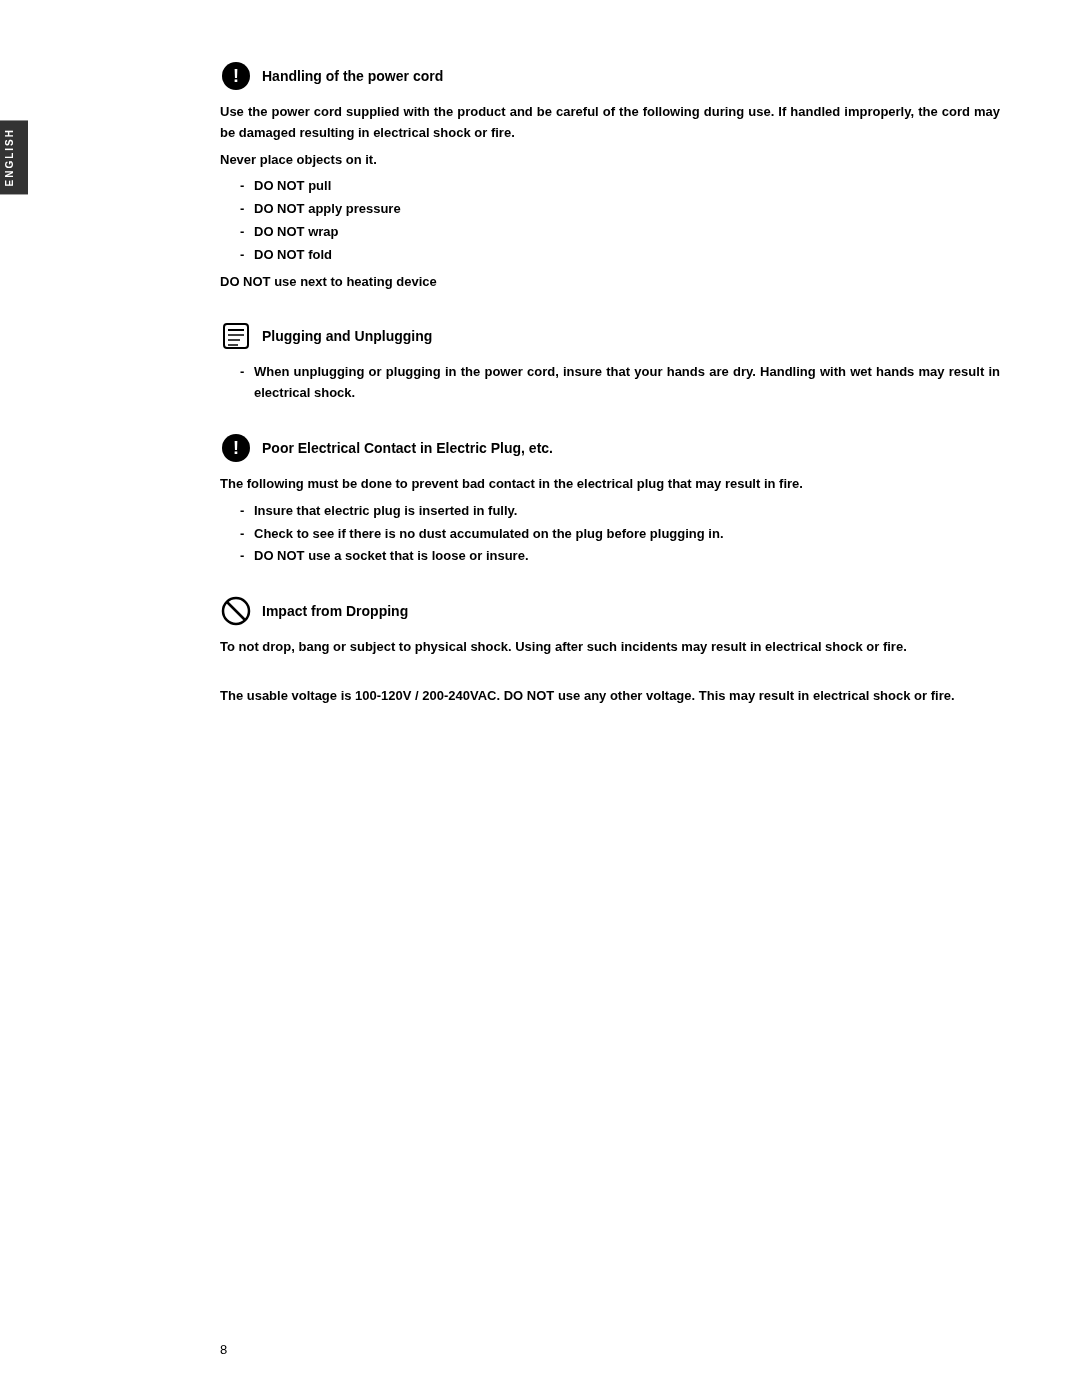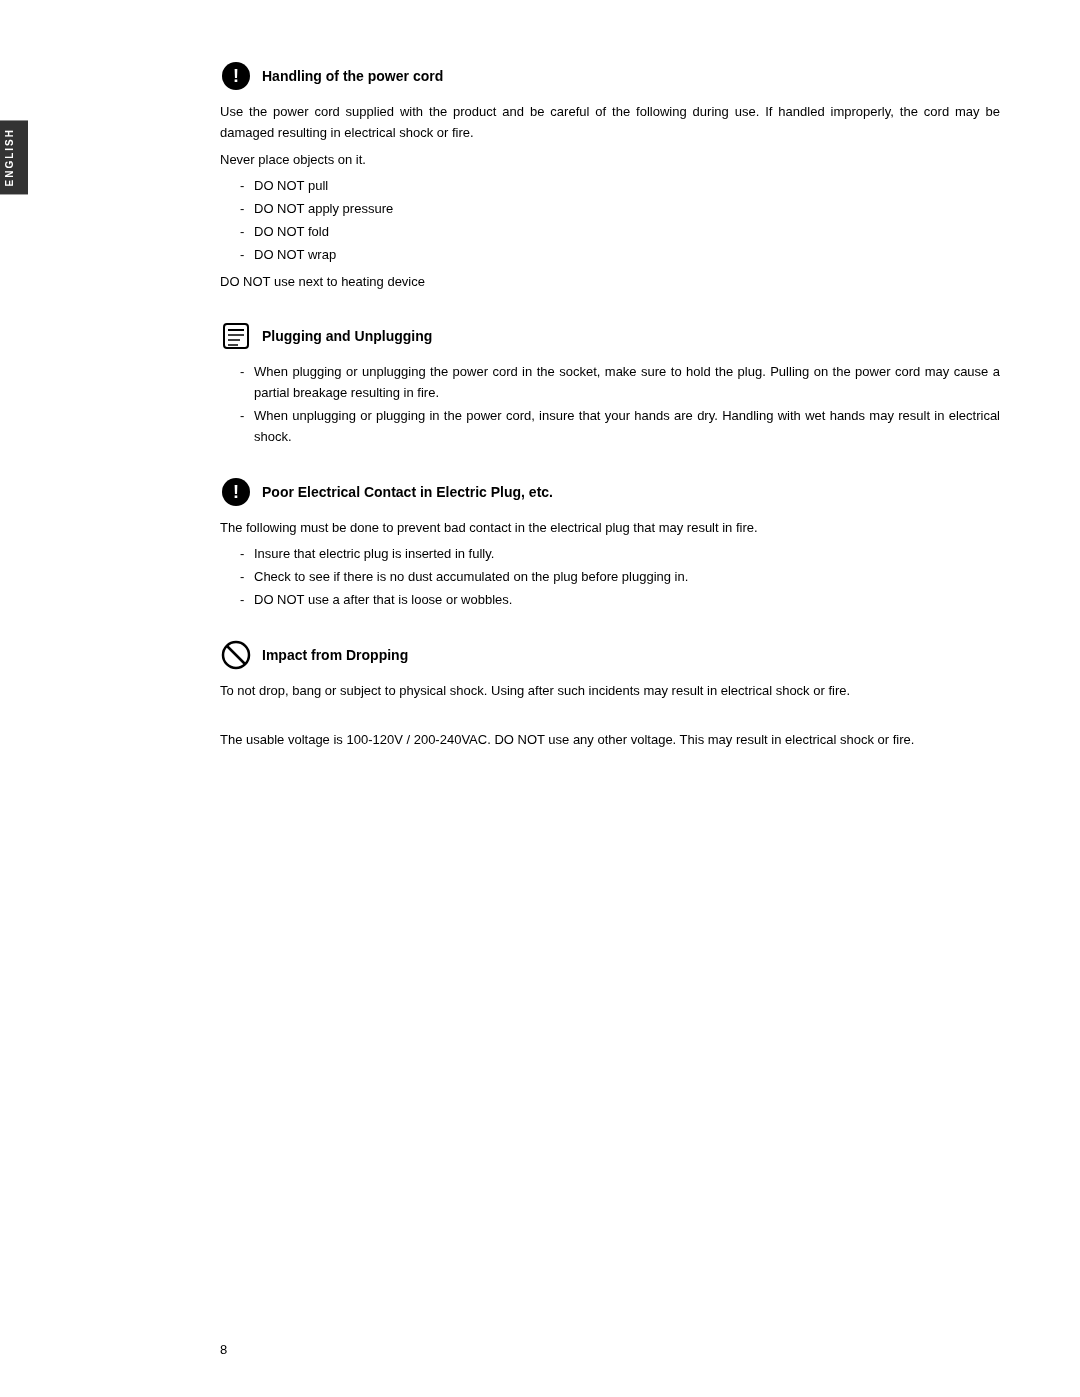--- a/index.html
+++ b/index.html
@@ -76,32 +76,34 @@
     }
 
     .section-body {
       font-size: 13px;
       line-height: 1.6;
       text-align: justify;
     }
 
     .section-body p {
       margin-bottom: 6px;
+      font-weight: bold;
     }
 
     .bullet-list {
       list-style: none;
       margin: 6px 0 6px 20px;
     }
 
     .bullet-list li {
       position: relative;
       padding-left: 14px;
       margin-bottom: 2px;
       line-height: 1.6;
+      font-weight: bold;
     }
 
     .bullet-list li::before {
       content: '-';
       position: absolute;
       left: 0;
     }
 
     .page-number {
       position: absolute;
@@ -129,22 +131,22 @@
           </svg>
         </div>
         <span class="section-title">Handling of the power cord</span>
       </div>
       <div class="section-body">
         <p>Use the power cord supplied with the product and be careful of the following during use. If handled improperly, the cord may be damaged resulting in electrical shock or fire.</p>
         <p>Never place objects on it.</p>
         <ul class="bullet-list">
           <li>DO NOT pull</li>
           <li>DO NOT apply pressure</li>
+          <li>DO NOT wrap</li>
           <li>DO NOT fold</li>
-          <li>DO NOT wrap</li>
         </ul>
         <p>DO NOT use next to heating device</p>
       </div>
     </div>
 
     <div class="section">
       <div class="section-header">
         <div class="section-icon">
 
           <svg width="32" height="32" viewBox="0 0 32 32" xmlns="http://www.w3.org/2000/svg">
@@ -152,42 +154,41 @@
             <line x1="8" y1="10" x2="24" y2="10" stroke="#000" stroke-width="2"></line>
             <line x1="8" y1="15" x2="24" y2="15" stroke="#000" stroke-width="1.5"></line>
             <line x1="8" y1="20" x2="20" y2="20" stroke="#000" stroke-width="1.5"></line>
             <line x1="8" y1="25" x2="18" y2="25" stroke="#000" stroke-width="1.5"></line>
           </svg>
         </div>
         <span class="section-title">Plugging and Unplugging</span>
       </div>
       <div class="section-body">
         <ul class="bullet-list">
-          <li>When plugging or unplugging the power cord in the socket, make sure to hold the plug. Pulling on the power cord may cause a partial breakage resulting in fire.</li>
           <li>When unplugging or plugging in the power cord, insure that your hands are dry. Handling with wet hands may result in electrical shock.</li>
         </ul>
       </div>
     </div>
 
     <div class="section">
       <div class="section-header">
         <div class="section-icon">
           <svg width="30" height="30" viewBox="0 0 30 30" xmlns="http://www.w3.org/2000/svg">
             <circle cx="15" cy="15" r="14" fill="#000000"></circle>
             <text x="15" y="21" text-anchor="middle" font-size="18" font-weight="bold" fill="#ffffff" font-family="Arial">!</text>
           </svg>
         </div>
         <span class="section-title">Poor Electrical Contact in Electric Plug, etc.</span>
       </div>
       <div class="section-body">
         <p>The following must be done to prevent bad contact in the electrical plug that may result in fire.</p>
         <ul class="bullet-list">
           <li>Insure that electric plug is inserted in fully.</li>
           <li>Check to see if there is no dust accumulated on the plug before plugging in.</li>
-          <li>DO NOT use a after that is loose or wobbles.</li>
+          <li>DO NOT use a socket that is loose or insure.</li>
         </ul>
       </div>
     </div>
 
     <div class="section">
       <div class="section-header">
         <div class="section-icon">
 
           <svg width="30" height="30" viewBox="0 0 30 30" xmlns="http://www.w3.org/2000/svg">
             <circle cx="15" cy="15" r="13" fill="none" stroke="#000000" stroke-width="2.5"></circle>

